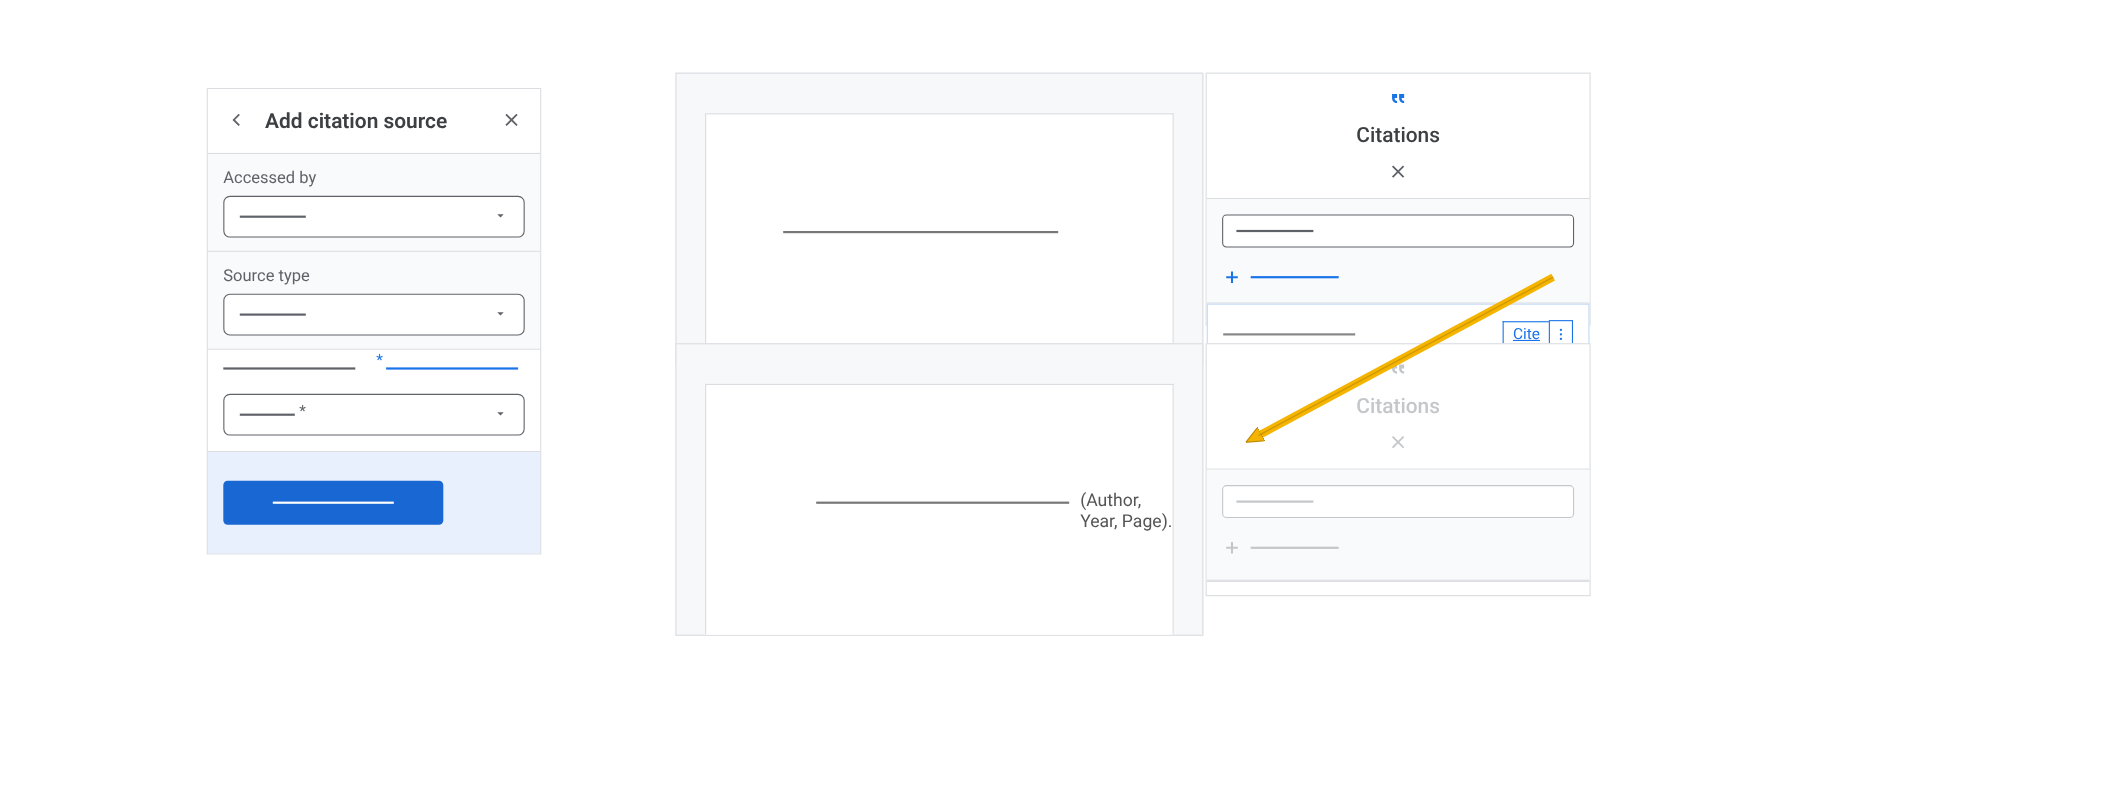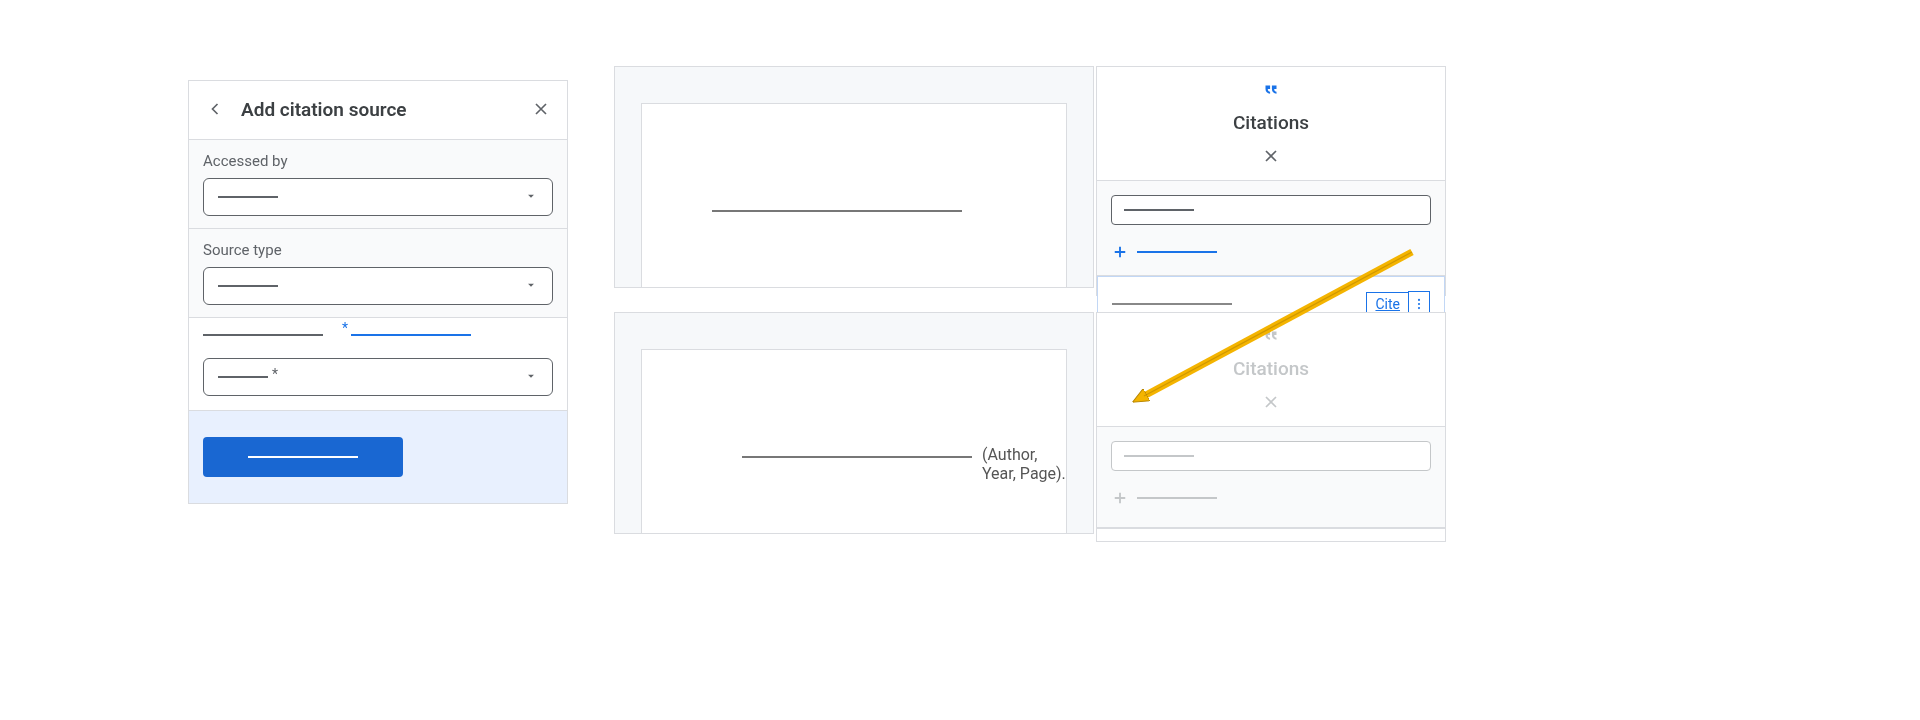--- a/index.html
+++ b/index.html
@@ -14,21 +14,21 @@
     --faded:#c4c7c9;
     --line:#777;
     --arrow:#f4b400;
     --arrow-stroke:#b88600;
   }
   html,body{margin:0;padding:0;width:1920px;height:720px;background:#fff;font-family:Roboto,Arial,sans-serif;color:var(--text);}
   *{box-sizing:border-box;}
   .stage{position:relative;width:1920px;height:720px;}
   
   .panel-add{
-    position:absolute;left:188px;top:80px;width:380px;
+    position:absolute;left:188px;top:80px;width:304px;
     border:1px solid var(--border);background:#fff;
   }
   .panel-header{
     display:flex;align-items:center;gap:14px;
     padding:16px 14px 18px 14px;border-bottom:1px solid var(--border);background:#fff;
   }
   .panel-header .title{font-size:19px;font-weight:600;color:#3c4043;flex:1;}
   .iconbtn{width:24px;height:24px;display:flex;align-items:center;justify-content:center;color:#5f6368;cursor:pointer;}
   .iconbtn svg{width:20px;height:20px;display:block;}
   .section{padding:12px 14px;border-bottom:1px solid var(--border);background:#f9fafb;}
@@ -50,21 +50,21 @@
   .uline.req{width:120px;background:var(--blue);}
   .uline.req::before{content:"*";position:absolute;left:-9px;top:-14px;color:var(--blue);font-size:14px;}
   .footer{background:var(--blue-pale);padding:26px 14px;}
   .primary-btn{
     width:200px;height:40px;border-radius:4px;background:var(--blue-dark);
     display:flex;align-items:center;justify-content:center;cursor:pointer;
   }
   .primary-btn .bar{height:2px;background:#fff;width:110px;}
   
   .doc-area{
-    position:absolute;left:614px;top:66px;width:480px;height:222px;
+    position:absolute;left:614px;top:66px;width:480px;height:266px;
     background:var(--bg);border:1px solid var(--border);
   }
   .doc-page{position:absolute;left:26px;top:36px;right:26px;bottom:0;background:#fff;border:1px solid var(--border);border-bottom:none;}
   .doc-line{position:absolute;left:70px;top:106px;width:250px;height:2px;background:#777;}
   .doc-text{position:absolute;left:340px;top:95px;font-size:16px;color:#555;}
   .doc-area.two{top:312px;}
   
   .citations{
     position:absolute;width:350px;border:1px solid var(--border);background:#fff;
   }

